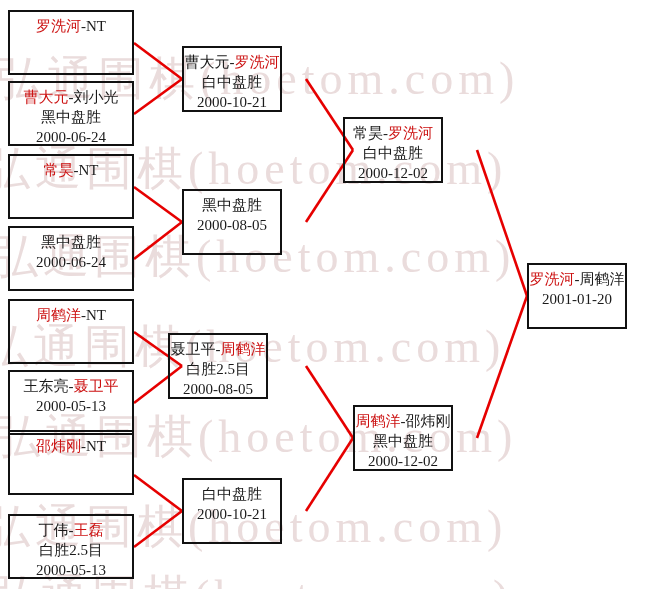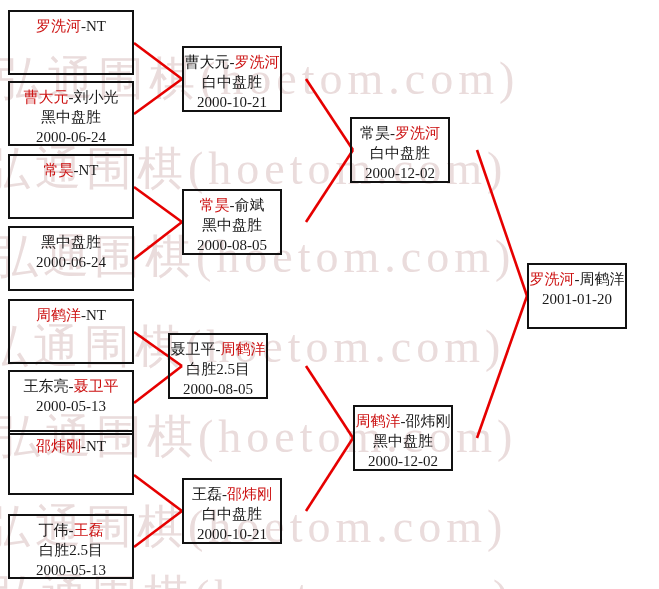--- a/index.html
+++ b/index.html
@@ -117,36 +117,34 @@
   <div>白胜2.5目</div>
   <div>2000-05-13</div>
 </div>
 
 <div class="box rN" style="left:182px; top:46px">
   <div><span>曹大元-</span><span class="win">罗洗河</span><span></span></div>
   <div>白中盘胜</div>
   <div>2000-10-21</div>
 </div>
 <div class="box rN" style="left:182px; top:189px">
-  <div><span></span><span class="win">常昊</span><span>-俞斌</span></div>
   <div>黑中盘胜</div>
   <div>2000-08-05</div>
 </div>
 <div class="box rN" style="left:168px; top:333px">
   <div><span>聂卫平-</span><span class="win">周鹤洋</span><span></span></div>
   <div>白胜2.5目</div>
   <div>2000-08-05</div>
 </div>
 <div class="box rN" style="left:182px; top:478px">
-  <div><span>王磊-</span><span class="win">邵炜刚</span><span></span></div>
   <div>白中盘胜</div>
   <div>2000-10-21</div>
 </div>
 
-<div class="box rN" style="left:350px; top:117px">
+<div class="box rN" style="left:343px; top:117px">
   <div><span>常昊-</span><span class="win">罗洗河</span><span></span></div>
   <div>白中盘胜</div>
   <div>2000-12-02</div>
 </div>
 <div class="box rN" style="left:353px; top:405px">
   <div><span></span><span class="win">周鹤洋</span><span>-邵炜刚</span></div>
   <div>黑中盘胜</div>
   <div>2000-12-02</div>
 </div>
 

